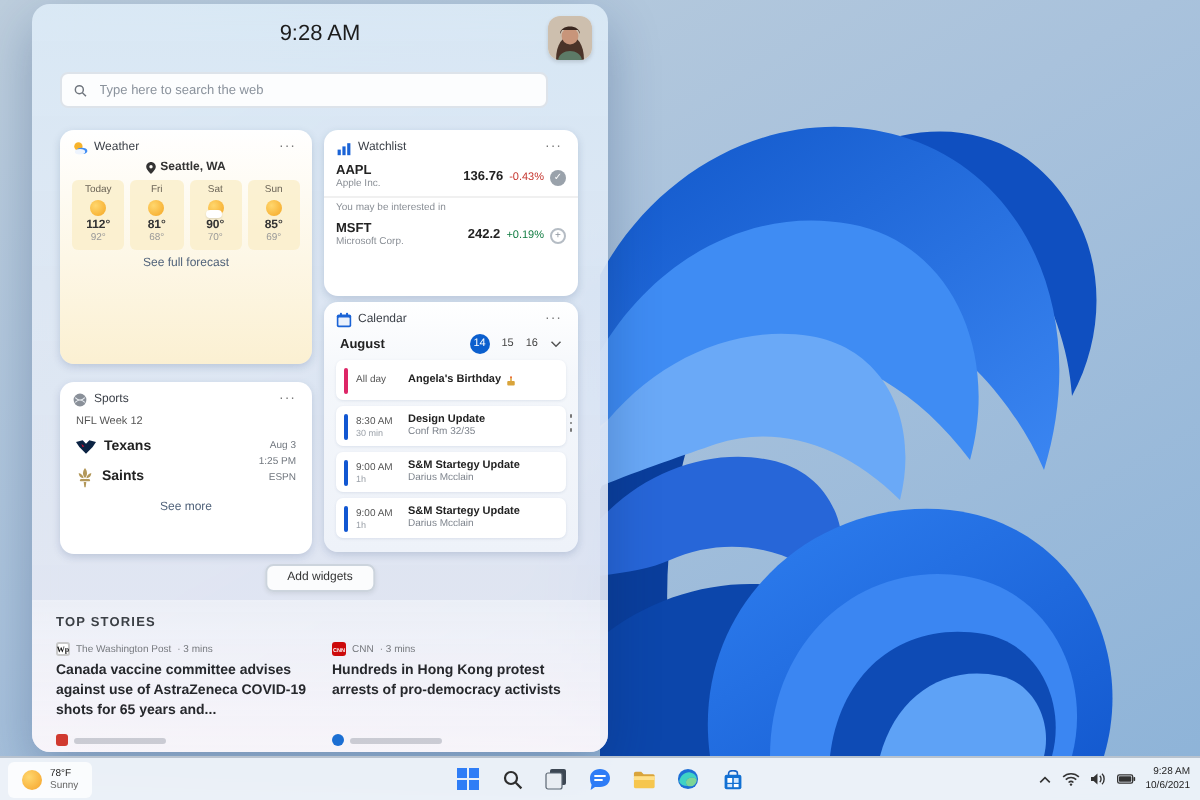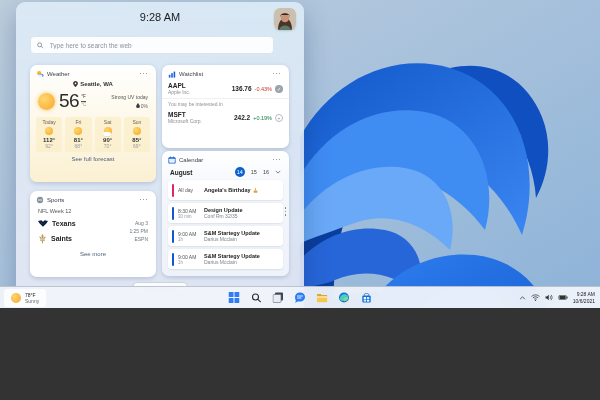--- a/index.html
+++ b/index.html
@@ -1,17 +1,17 @@
 <!DOCTYPE html>
 <html><head>
 <meta charset="utf-8">
 <style>
   html,body{margin:0;padding:0;background:#333;}
   *{box-sizing:border-box;font-family:"Liberation Sans",sans-serif;}
-  .stage{position:relative;width:600px;height:308px;overflow:hidden;
+  .stage{position:relative;width:600px;height:400px;overflow:hidden;
     background:linear-gradient(150deg,#bdcedd 0%,#a9c2dc 45%,#8db3d8 100%);}
   .bloom{position:absolute;left:300px;top:0;width:300px;height:378px;}
 
   
   .panel{position:absolute;left:16px;top:2px;width:288px;height:374px;border-radius:9px;
     background:linear-gradient(180deg,rgba(226,240,251,.78),rgba(240,237,246,.82));
     box-shadow:0 10px 26px rgba(10,40,90,.28);backdrop-filter:blur(14px);overflow:hidden;}
   .panel-time{position:absolute;top:9px;left:0;right:0;text-align:center;font-size:11px;color:#1c1c1c;}
   .avatar{position:absolute;top:6px;right:8px;width:22px;height:22px;border-radius:6px;overflow:hidden;
     background:rgba(255,255,255,.4);box-shadow:0 1px 2px rgba(0,0,0,.15);cursor:pointer;}
@@ -189,37 +189,20 @@
         </svg>
         <span class="lbl">Weather</span>
         <span class="more">···</span>
       </div>
       <div class="w-loc">
         <svg class="pin" width="5" height="6" viewBox="0 0 8 10">
           <path d="M4,0 C6.2,0 8,1.8 8,4 C8,6.5 4,10 4,10 C4,10 0,6.5 0,4 C0,1.8 1.8,0 4,0 Z M4,2.6 A1.4,1.4 0 1,0 4,5.4 A1.4,1.4 0 1,0 4,2.6 Z" fill="#333"></path>
         </svg>
         <span>Seattle, WA</span>
       </div>
-      <div class="w-now">
-        <div class="w-sun"></div>
-        <div class="w-temp">56</div>
-        <div class="w-units">
-          <span class="f">°F</span>
-          <span class="c">°C</span>
-        </div>
-        <div class="w-right">
-          <div class="w-uv">Strong UV today</div>
-          <div class="w-precip">
-            <svg width="4" height="5" viewBox="0 0 6 8">
-              <path d="M3,0 C4.8,2.6 6,4.2 6,5.5 A3,2.5 0 0,1 0,5.5 C0,4.2 1.2,2.6 3,0 Z" fill="#3a3f47"></path>
-            </svg>
-            <span>0%</span>
-          </div>
-        </div>
-      </div>
       <div class="w-days">
         <div class="w-day">
           <div class="d">Today</div>
           <div class="w-ic"></div>
           <div class="w-hi">112°</div>
           <div class="w-lo">92°</div>
         </div>
         <div class="w-day">
           <div class="d">Fri</div>
           <div class="w-ic"></div>

